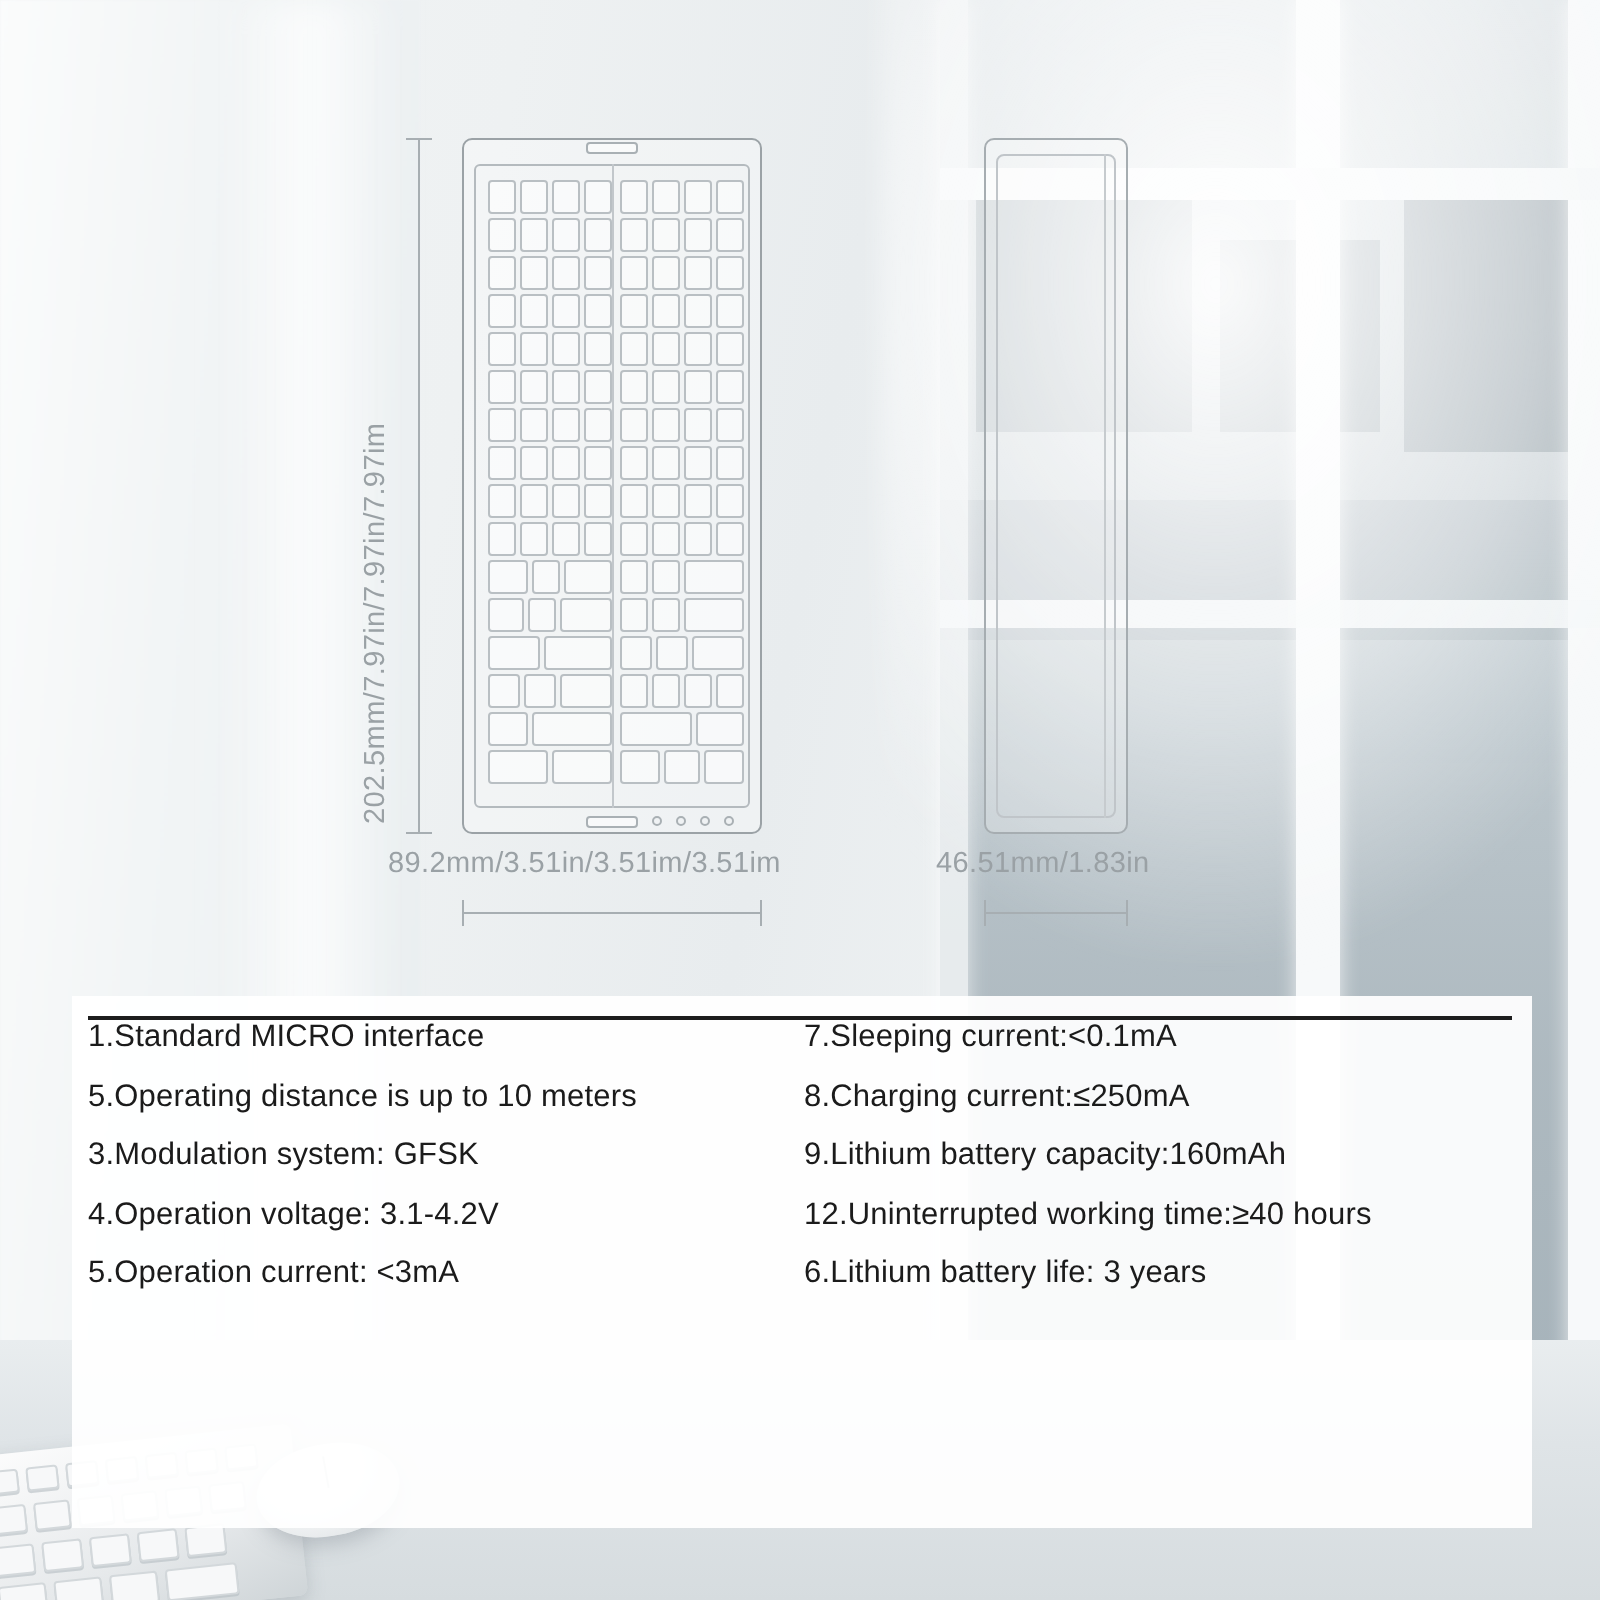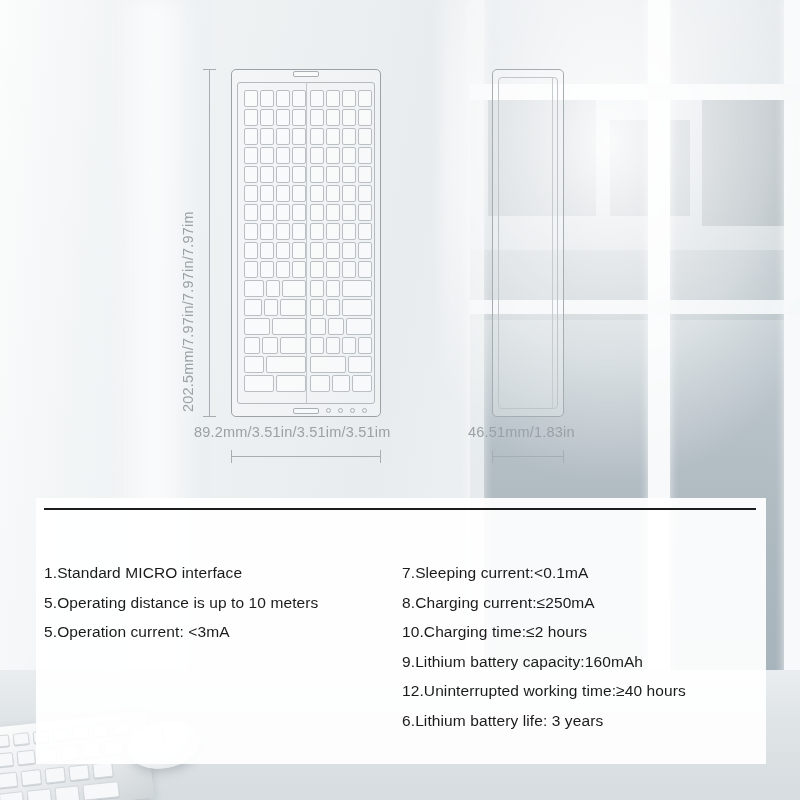--- a/index.html
+++ b/index.html
@@ -102,21 +102,21 @@
     left: 36px; top: 498px; width: 730px; height: 266px;
     background: rgba(255,255,255,0.93);
   }
   .spec-rule {
     position: absolute;
     left: 44px; top: 508px; width: 712px; height: 2px;
     background: #1d1d1d;
   }
   .spec-cols {
     position: absolute;
-    left: 44px; top: 558px; width: 716px;
+    left: 44px; top: 504px; width: 716px;
     display: flex;
     gap: 0px;
     justify-content: space-between;
   }
   .spec-col { width: 358px; }
   .spec-col ul { list-style: none; margin: 0; padding: 0; }
   .spec-col li {
     font-size: 15.5px;
     line-height: 29.5px;
     color: #1b1b1b;
@@ -410,28 +410,29 @@
   </div>
 
   <div class="spec-panel"></div>
   <div class="spec-rule"></div>
 
   <div class="spec-cols">
     <div class="spec-col">
       <ul>
         <li>1.Standard MICRO interface</li>
         <li>5.Operating distance is up to 10 meters</li>
+        <li>3.Modulation system: GFSK</li>
+        <li>4.Operation voltage: 3.1-4.2V</li>
         <li>5.Operation current: &lt;3mA</li>
       </ul>
     </div>
     <div class="spec-col">
       <ul>
         <li>7.Sleeping current:&lt;0.1mA</li>
         <li>8.Charging current:≤250mA</li>
-        <li>10.Charging time:≤2 hours</li>
         <li>9.Lithium battery capacity:160mAh</li>
         <li>12.Uninterrupted working time:≥40 hours</li>
         <li>6.Lithium battery life: 3 years</li>
       </ul>
     </div>
   </div>
 
 </div>
 
 </body></html>

